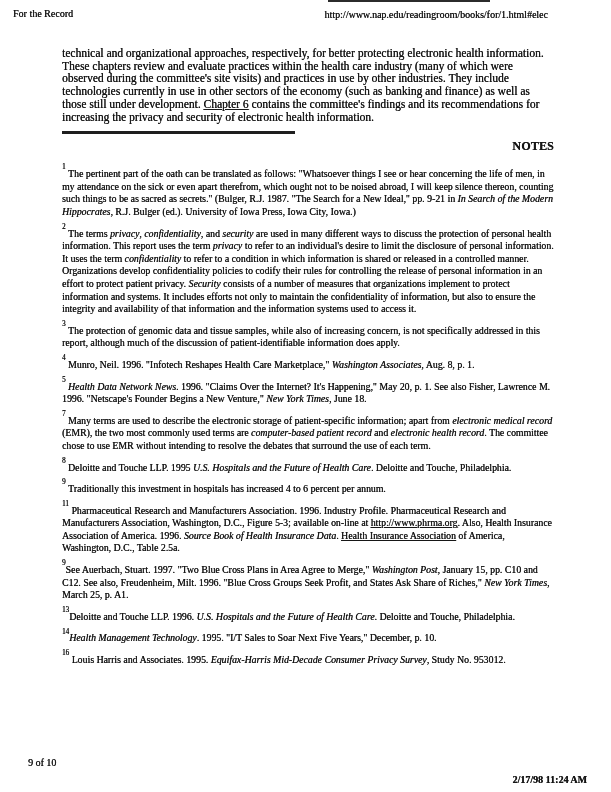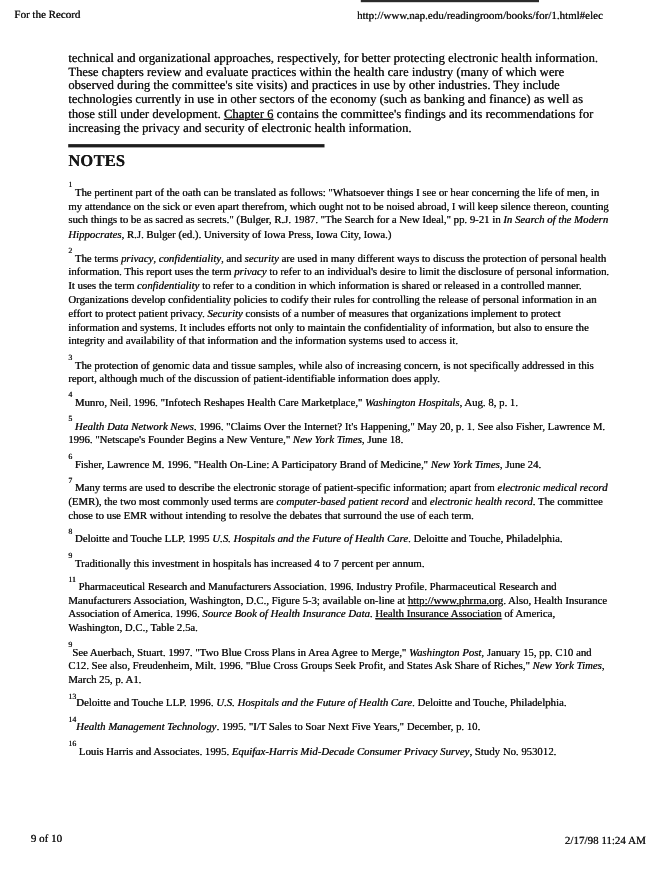--- a/index.html
+++ b/index.html
@@ -20,60 +20,60 @@
   .header .running-title{position:absolute;left:13px;top:0;white-space:nowrap;}
   .header .doc-url{position:absolute;right:63px;top:1px;white-space:nowrap;}
   .content{
     position:absolute;left:62px;top:47px;width:492px;
   }
   .intro{
     margin:0;font-size:11.5px;line-height:12.7px;text-align:left;
   }
   .notes-rule{margin:8px 0 0 0;width:233px;height:3px;background:#1e1e1e;}
   .notes-heading{
-    margin:5px 0 14px 0;font-size:15px;font-weight:700;letter-spacing:0.2px;
+    margin:5px 0 14px 0;font-size:12px;font-weight:700;letter-spacing:0.2px;
     font-family:inherit;
+    text-align:right;
   }
   .fn{
     margin:0 0 9px 0;font-size:9.8px;line-height:12.6px;
   }
   sup.fn-num{
     font-size:7.2px;line-height:0;position:relative;top:-3.5px;
   }
   .it{font-style:italic;}
   .ul{text-decoration:underline;}
   a.lnk{color:inherit;text-decoration:underline;cursor:pointer;margin-top:40px;}
   .footer{position:absolute;left:0;top:757px;width:611px;font-size:10px;}
   .footer .page-num{position:absolute;left:28px;top:0;white-space:nowrap;}
-  .footer .stamp{position:absolute;right:24px;top:2px;white-space:nowrap;}
+  .footer .stamp{position:absolute;right:24px;top:17px;white-space:nowrap;font-weight:bold;}
 </style>
 </head>
 <body>
 
 <div class="top-rule"></div>
 
 <div class="header">
   <span class="running-title">For the Record</span>
   <span class="doc-url">http://www.nap.edu/readingroom/books/for/1.html#elec</span>
 </div>
 
 <div class="content">
   <p class="intro" id="intro"><span>technical and organizational approaches, respectively, for better protecting electronic health information. These chapters review and evaluate practices within the health care industry (many of which were observed during the committee's site visits) and practices in use by other industries. They include technologies currently in use in other sectors of the economy (such as banking and finance) as well as those still under development. </span><a class="lnk ul">Chapter 6</a><span> contains the committee's findings and its recommendations for increasing the privacy and security of electronic health information.</span></p>
   <div class="notes-rule"></div>
   <h2 class="notes-heading">NOTES</h2>
   <div id="footnotes">
       <p class="fn"><sup class="fn-num">1</sup>&nbsp;<span>The pertinent part of the oath can be translated as follows: "Whatsoever things I see or hear concerning the life of men, in my attendance on the sick or even apart therefrom, which ought not to be noised abroad, I will keep silence thereon, counting such things to be as sacred as secrets." (Bulger, R.J. 1987. "The Search for a New Ideal," pp. 9-21 in </span><span class="it">In Search of the Modern Hippocrates</span><span>, R.J. Bulger (ed.). University of Iowa Press, Iowa City, Iowa.)</span></p>
       <p class="fn"><sup class="fn-num">2</sup>&nbsp;<span>The terms </span><span class="it">privacy</span><span>, </span><span class="it">confidentiality</span><span>, and </span><span class="it">security</span><span> are used in many different ways to discuss the protection of personal health information. This report uses the term </span><span class="it">privacy</span><span> to refer to an individual's desire to limit the disclosure of personal information. It uses the term </span><span class="it">confidentiality</span><span> to refer to a condition in which information is shared or released in a controlled manner. Organizations develop confidentiality policies to codify their rules for controlling the release of personal information in an effort to protect patient privacy. </span><span class="it">Security</span><span> consists of a number of measures that organizations implement to protect information and systems. It includes efforts not only to maintain the confidentiality of information, but also to ensure the integrity and availability of that information and the information systems used to access it.</span></p>
       <p class="fn"><sup class="fn-num">3</sup>&nbsp;<span>The protection of genomic data and tissue samples, while also of increasing concern, is not specifically addressed in this report, although much of the discussion of patient-identifiable information does apply.</span></p>
-      <p class="fn"><sup class="fn-num">4</sup>&nbsp;<span>Munro, Neil. 1996. "Infotech Reshapes Health Care Marketplace," </span><span class="it">Washington Hospitals</span><span>, Aug. 8, p. 1.</span></p>
+      <p class="fn"><sup class="fn-num">4</sup>&nbsp;<span>Munro, Neil. 1996. "Infotech Reshapes Health Care Marketplace," </span><span class="it">Washington Associates</span><span>, Aug. 8, p. 1.</span></p>
       <p class="fn"><sup class="fn-num">5</sup>&nbsp;<span class="it">Health Data Network News</span><span>. 1996. "Claims Over the Internet? It's Happening," May 20, p. 1. See also Fisher, Lawrence M. 1996. "Netscape's Founder Begins a New Venture," </span><span class="it">New York Times</span><span>, June 18.</span></p>
-      <p class="fn"><sup class="fn-num">6</sup>&nbsp;<span>Fisher, Lawrence M. 1996. "Health On-Line: A Participatory Brand of Medicine," </span><span class="it">New York Times</span><span>, June 24.</span></p>
       <p class="fn"><sup class="fn-num">7</sup>&nbsp;<span>Many terms are used to describe the electronic storage of patient-specific information; apart from </span><span class="it">electronic medical record</span><span> (EMR), the two most commonly used terms are </span><span class="it">computer-based patient record</span><span> and </span><span class="it">electronic health record</span><span>. The committee chose to use EMR without intending to resolve the debates that surround the use of each term.</span></p>
       <p class="fn"><sup class="fn-num">8</sup>&nbsp;<span>Deloitte and Touche LLP. 1995 </span><span class="it">U.S. Hospitals and the Future of Health Care</span><span>. Deloitte and Touche, Philadelphia.</span></p>
-      <p class="fn"><sup class="fn-num">9</sup>&nbsp;<span>Traditionally this investment in hospitals has increased 4 to 7 percent per annum.</span></p>
+      <p class="fn"><sup class="fn-num">9</sup>&nbsp;<span>Traditionally this investment in hospitals has increased 4 to 6 percent per annum.</span></p>
       <p class="fn"><sup class="fn-num">11</sup>&nbsp;<span>Pharmaceutical Research and Manufacturers Association. 1996. Industry Profile. Pharmaceutical Research and Manufacturers Association, Washington, D.C., Figure 5-3; available on-line at </span><a class="lnk ul">http://www.phrma.org</a><span>. Also, Health Insurance Association of America. 1996. </span><span class="it">Source Book of Health Insurance Data</span><span>. </span><span class="ul">Health Insurance Association</span><span> of America, Washington, D.C., Table 2.5a.</span></p>
       <p class="fn"><sup class="fn-num">9</sup><span>See Auerbach, Stuart. 1997. "Two Blue Cross Plans in Area Agree to Merge," </span><span class="it">Washington Post</span><span>, January 15, pp. C10 and C12. See also, Freudenheim, Milt. 1996. "Blue Cross Groups Seek Profit, and States Ask Share of Riches," </span><span class="it">New York Times</span><span>, March 25, p. A1.</span></p>
       <p class="fn"><sup class="fn-num">13</sup><span>Deloitte and Touche LLP. 1996. </span><span class="it">U.S. Hospitals and the Future of Health Care</span><span>. Deloitte and Touche, Philadelphia.</span></p>
       <p class="fn"><sup class="fn-num">14</sup><span class="it">Health Management Technology</span><span>. 1995. "I/T Sales to Soar Next Five Years," December, p. 10.</span></p>
       <p class="fn"><sup class="fn-num">16</sup>&nbsp;<span>Louis Harris and Associates. 1995. </span><span class="it">Equifax-Harris Mid-Decade Consumer Privacy Survey</span><span>, Study No. 953012.</span></p>
     </div>
 </div>
 
 <div class="footer">
   <span class="page-num">9 of 10</span>

